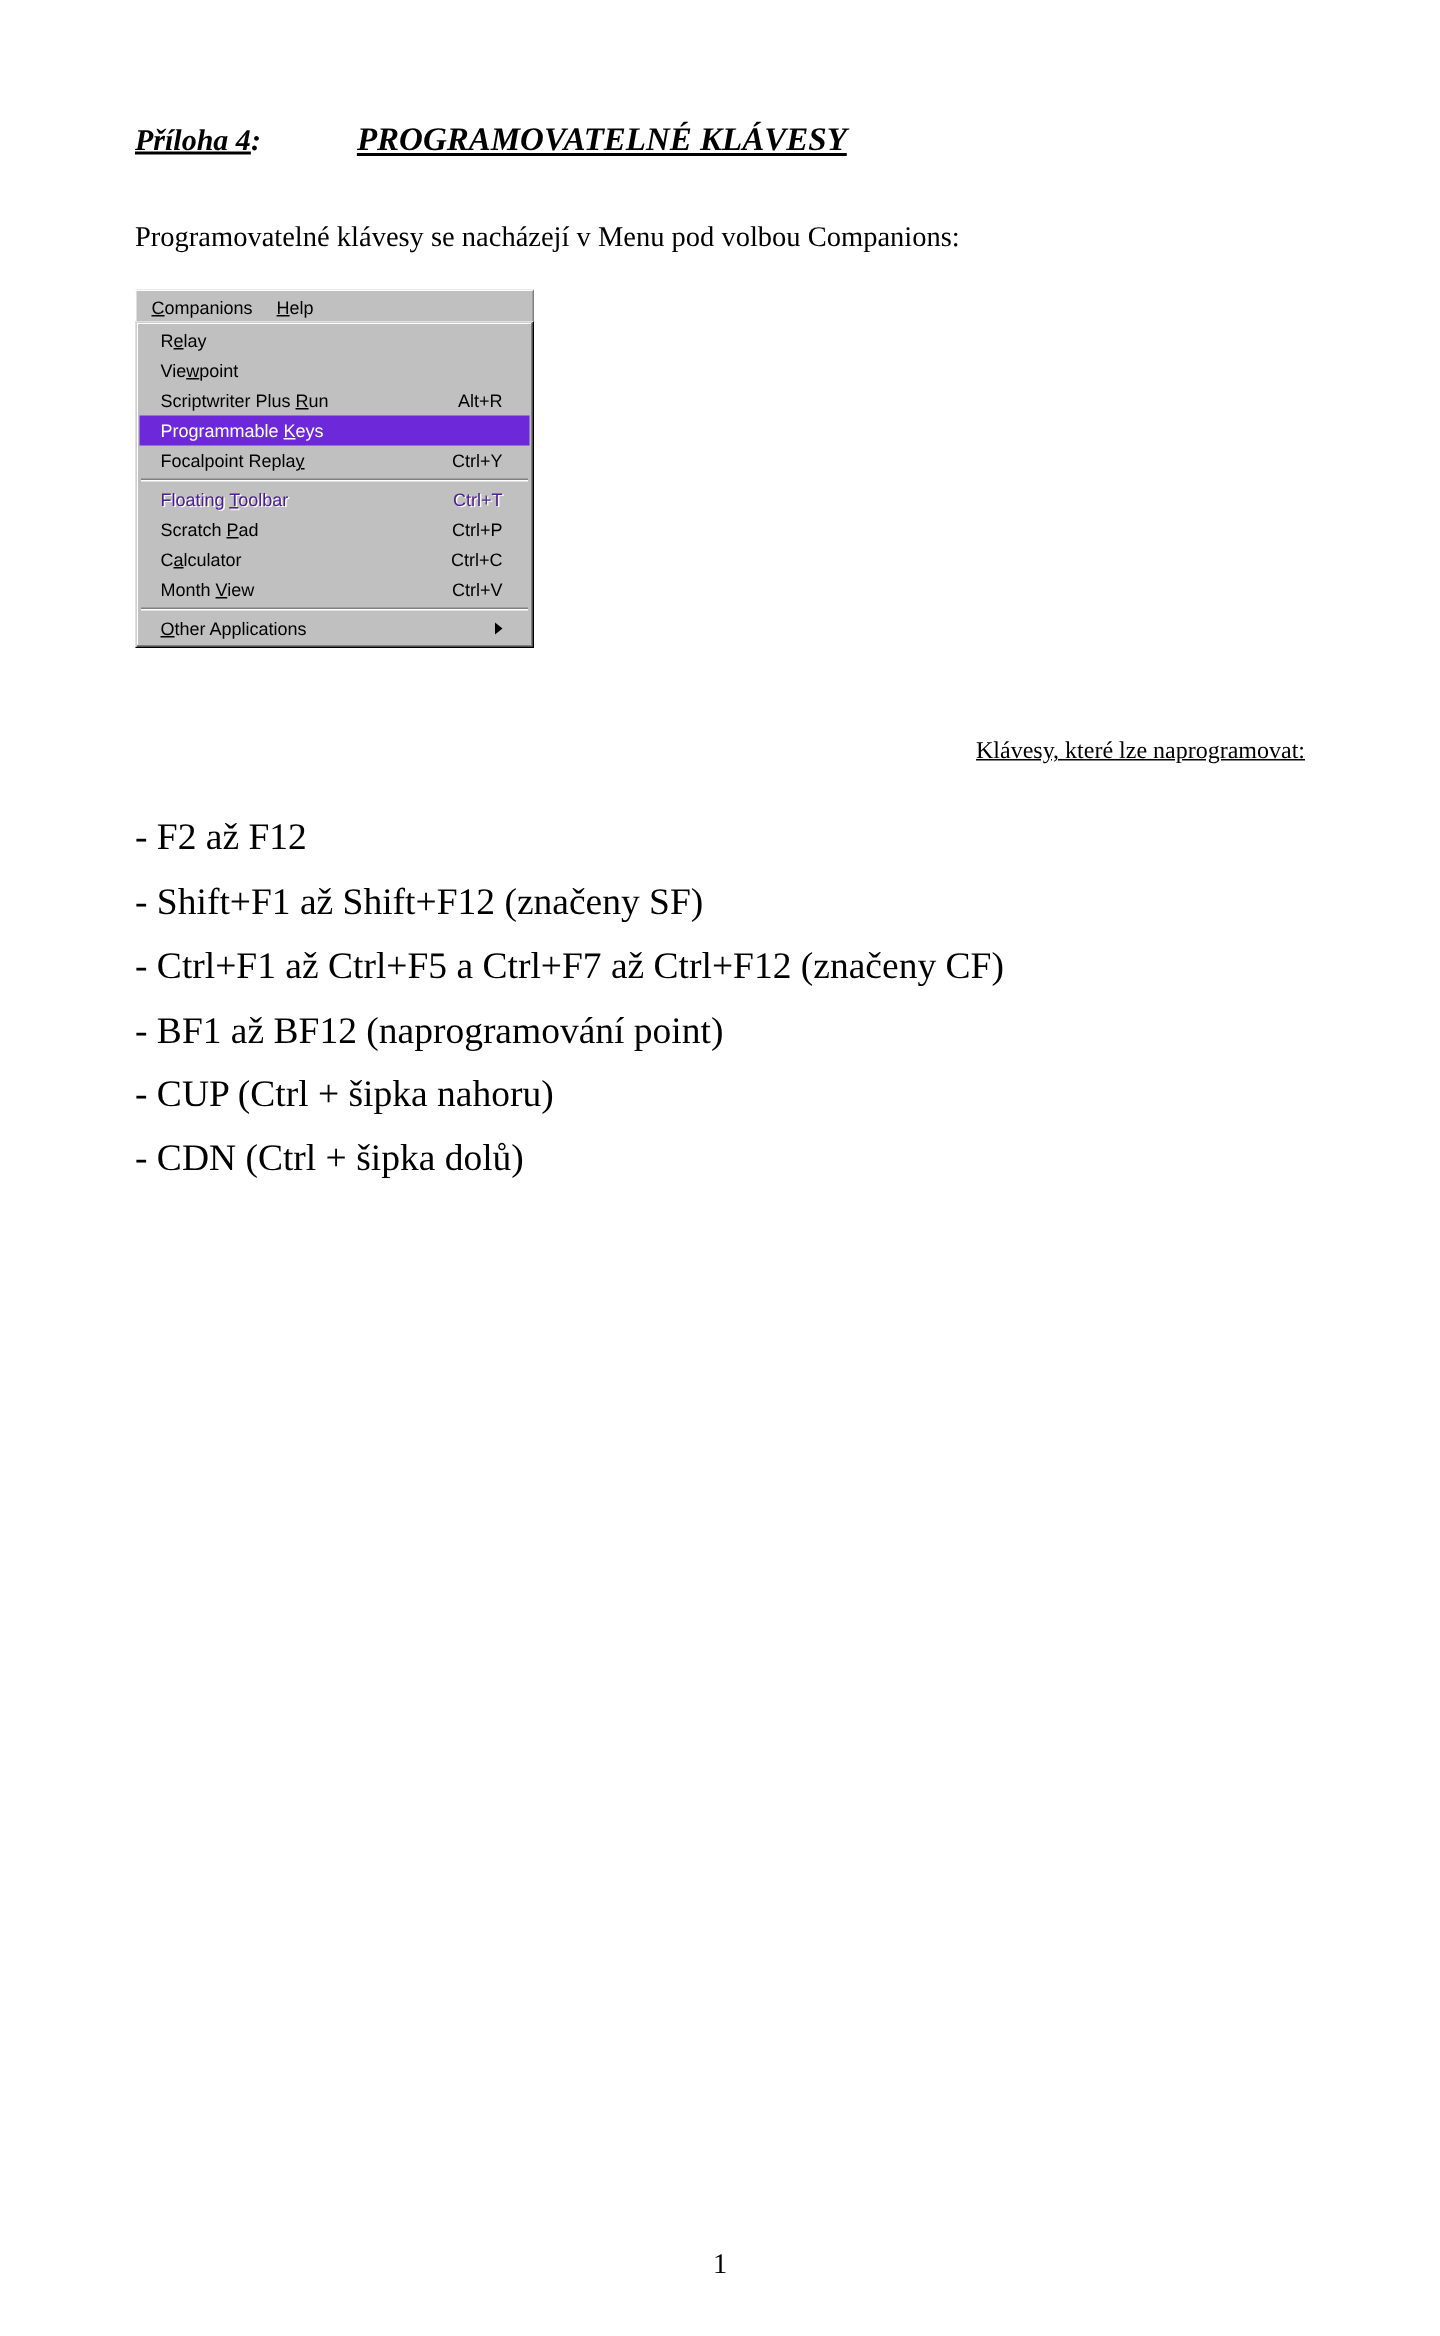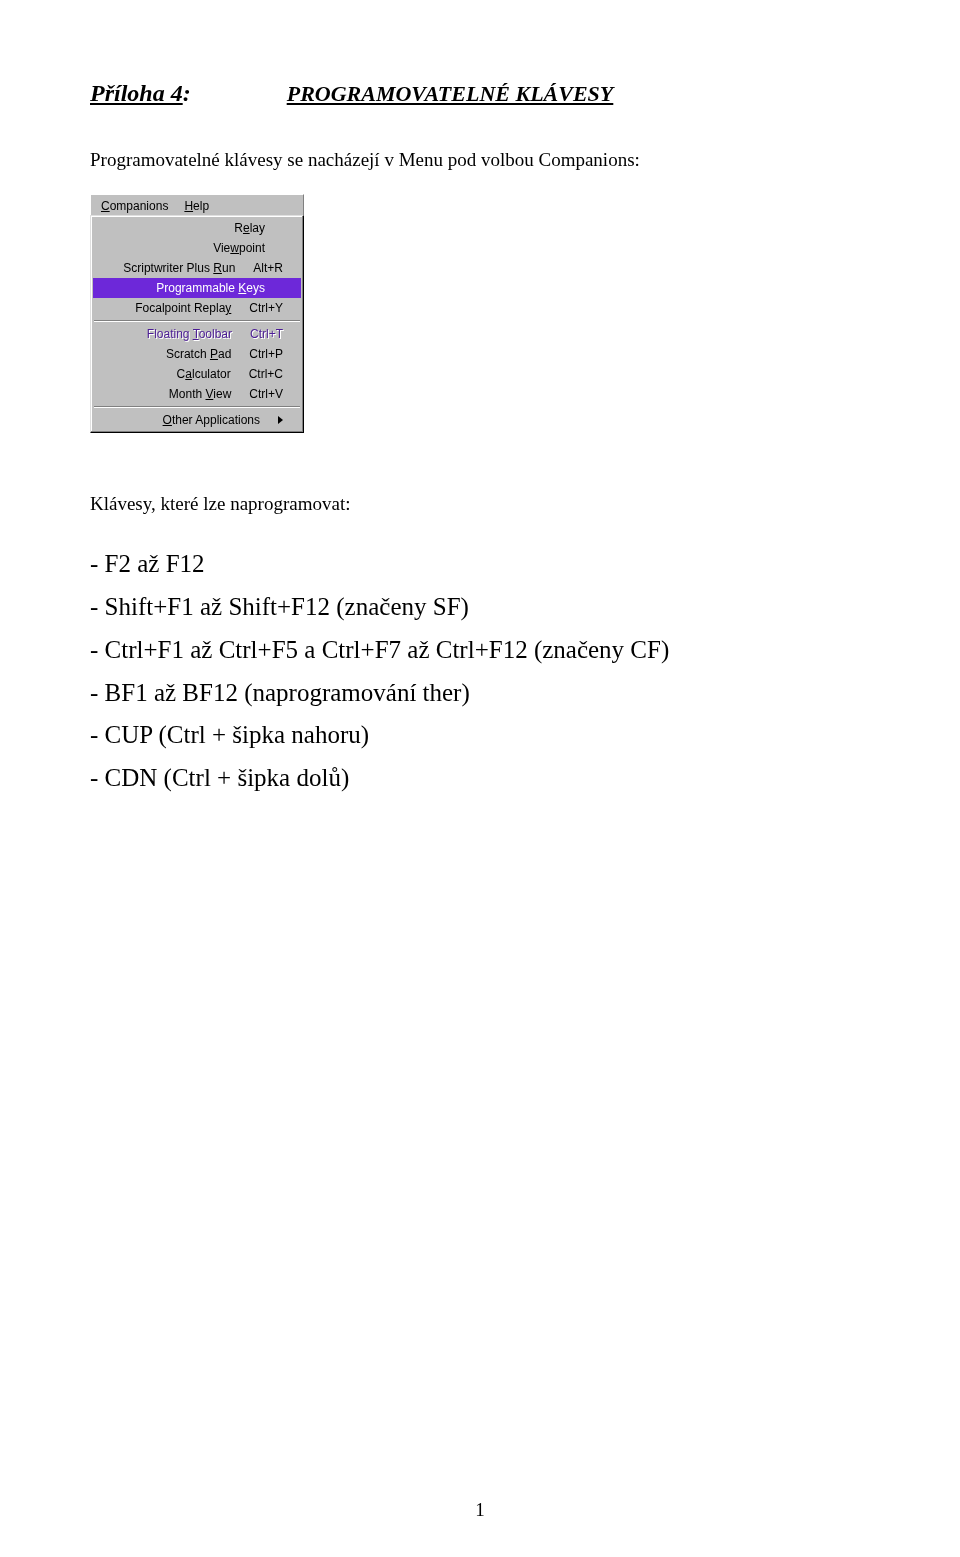--- a/index.html
+++ b/index.html
@@ -16,48 +16,47 @@
     position: relative;
   }
   .header-row {
     display: flex;
     align-items: baseline;
     margin-bottom: 38px;
   }
   .appendix-label {
     font-style: italic;
     font-weight: bold;
-    font-size: 24px;
-    margin-right: 96px;
+    font-size: 20px;
+    margin-right: 64px;
   }
   .appendix-label .label-text {
     text-decoration: underline;
   }
   .title {
     font-style: italic;
     font-weight: bold;
     font-size: 22px;
     text-decoration: underline;
   }
   .body-text {
     font-size: 19px;
     line-height: 1.55;
     margin-bottom: 4px;
   }
   .body-text.last { margin-bottom: 20px; }
 
   
   .menu-box {
-    width: 214px;
+    width: 266px;
     background: #c0c0c0;
     font-family: "MS Sans Serif", Tahoma, Arial, sans-serif;
     font-size: 12px;
     color: #000;
     margin: 10px 0 60px 0;
-    text-align: right;
   }
   .menubar {
     display: flex;
     background: #c0c0c0;
     padding: 2px 2px 0 2px;
     border-top: 1px solid #ffffff;
     border-left: 1px solid #ffffff;
     border-right: 1px solid #808080;
   }
   .menubar-item {
@@ -91,22 +90,24 @@
   .menu-shortcut { margin-left: 18px; }
   .menu-arrow {
     margin-left: 18px;
     width: 0; height: 0;
     border-top: 4px solid transparent;
     border-bottom: 4px solid transparent;
     border-left: 5px solid #000;
   }
 
   .section-heading {
-    font-size: 19px;
+    font-size: 16px;
+    text-decoration: underline;
     margin: 18px 0 30px 0;
+    text-align: right;
   }
   .list-line {
     font-size: 25px;
     line-height: 1.55;
     margin-bottom: 4px;
   }
   .page-number {
     position: absolute;
     bottom: 36px;
     left: 0; right: 0;
@@ -186,18 +187,18 @@
         <span class="menu-arrow"></span>
       </div>
     </div>
   </div>
 
   <div class="section-heading">Klávesy, které lze naprogramovat:</div>
 
   <div class="list-line">- F2 až F12</div>
   <div class="list-line">- Shift+F1 až Shift+F12 (značeny SF)</div>
   <div class="list-line">- Ctrl+F1 až Ctrl+F5 a Ctrl+F7 až Ctrl+F12 (značeny CF)</div>
-  <div class="list-line">- BF1 až BF12 (naprogramování ther)</div>
+  <div class="list-line">- BF1 až BF12 (naprogramování point)</div>
   <div class="list-line">- CUP (Ctrl + šipka nahoru)</div>
   <div class="list-line">- CDN (Ctrl + šipka dolů)</div>
 
   <div class="page-number">1</div>
 </div>
 
 </body></html>

